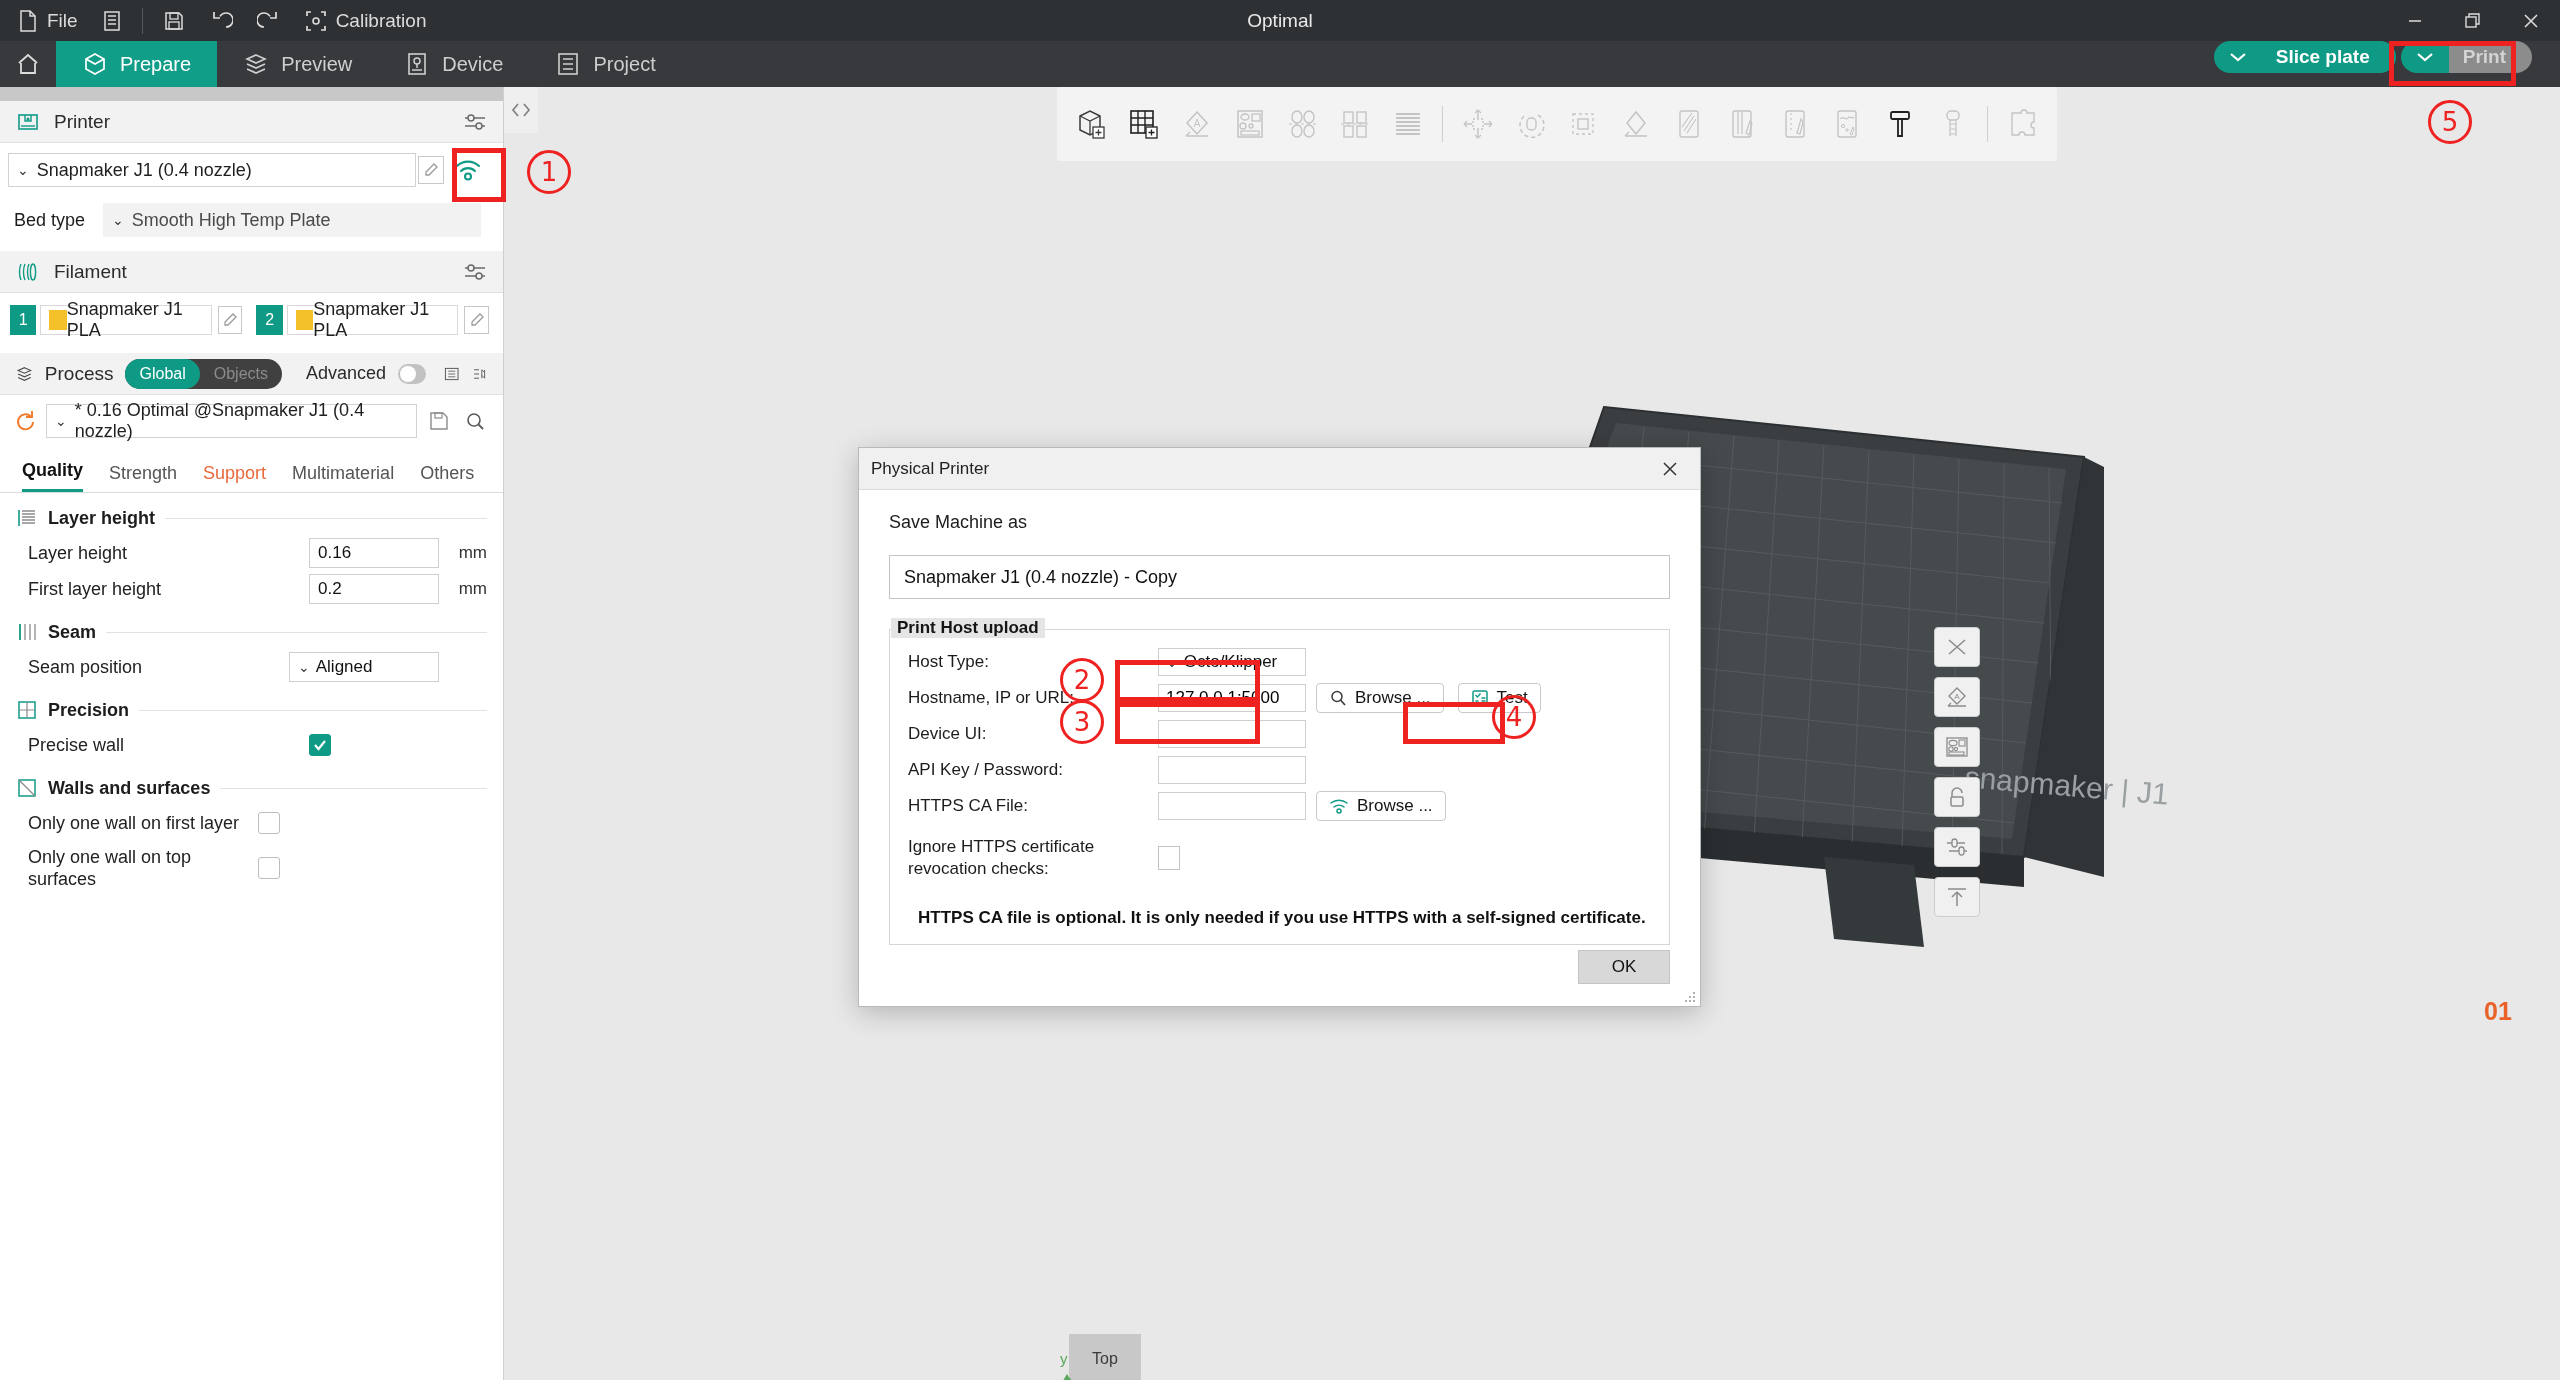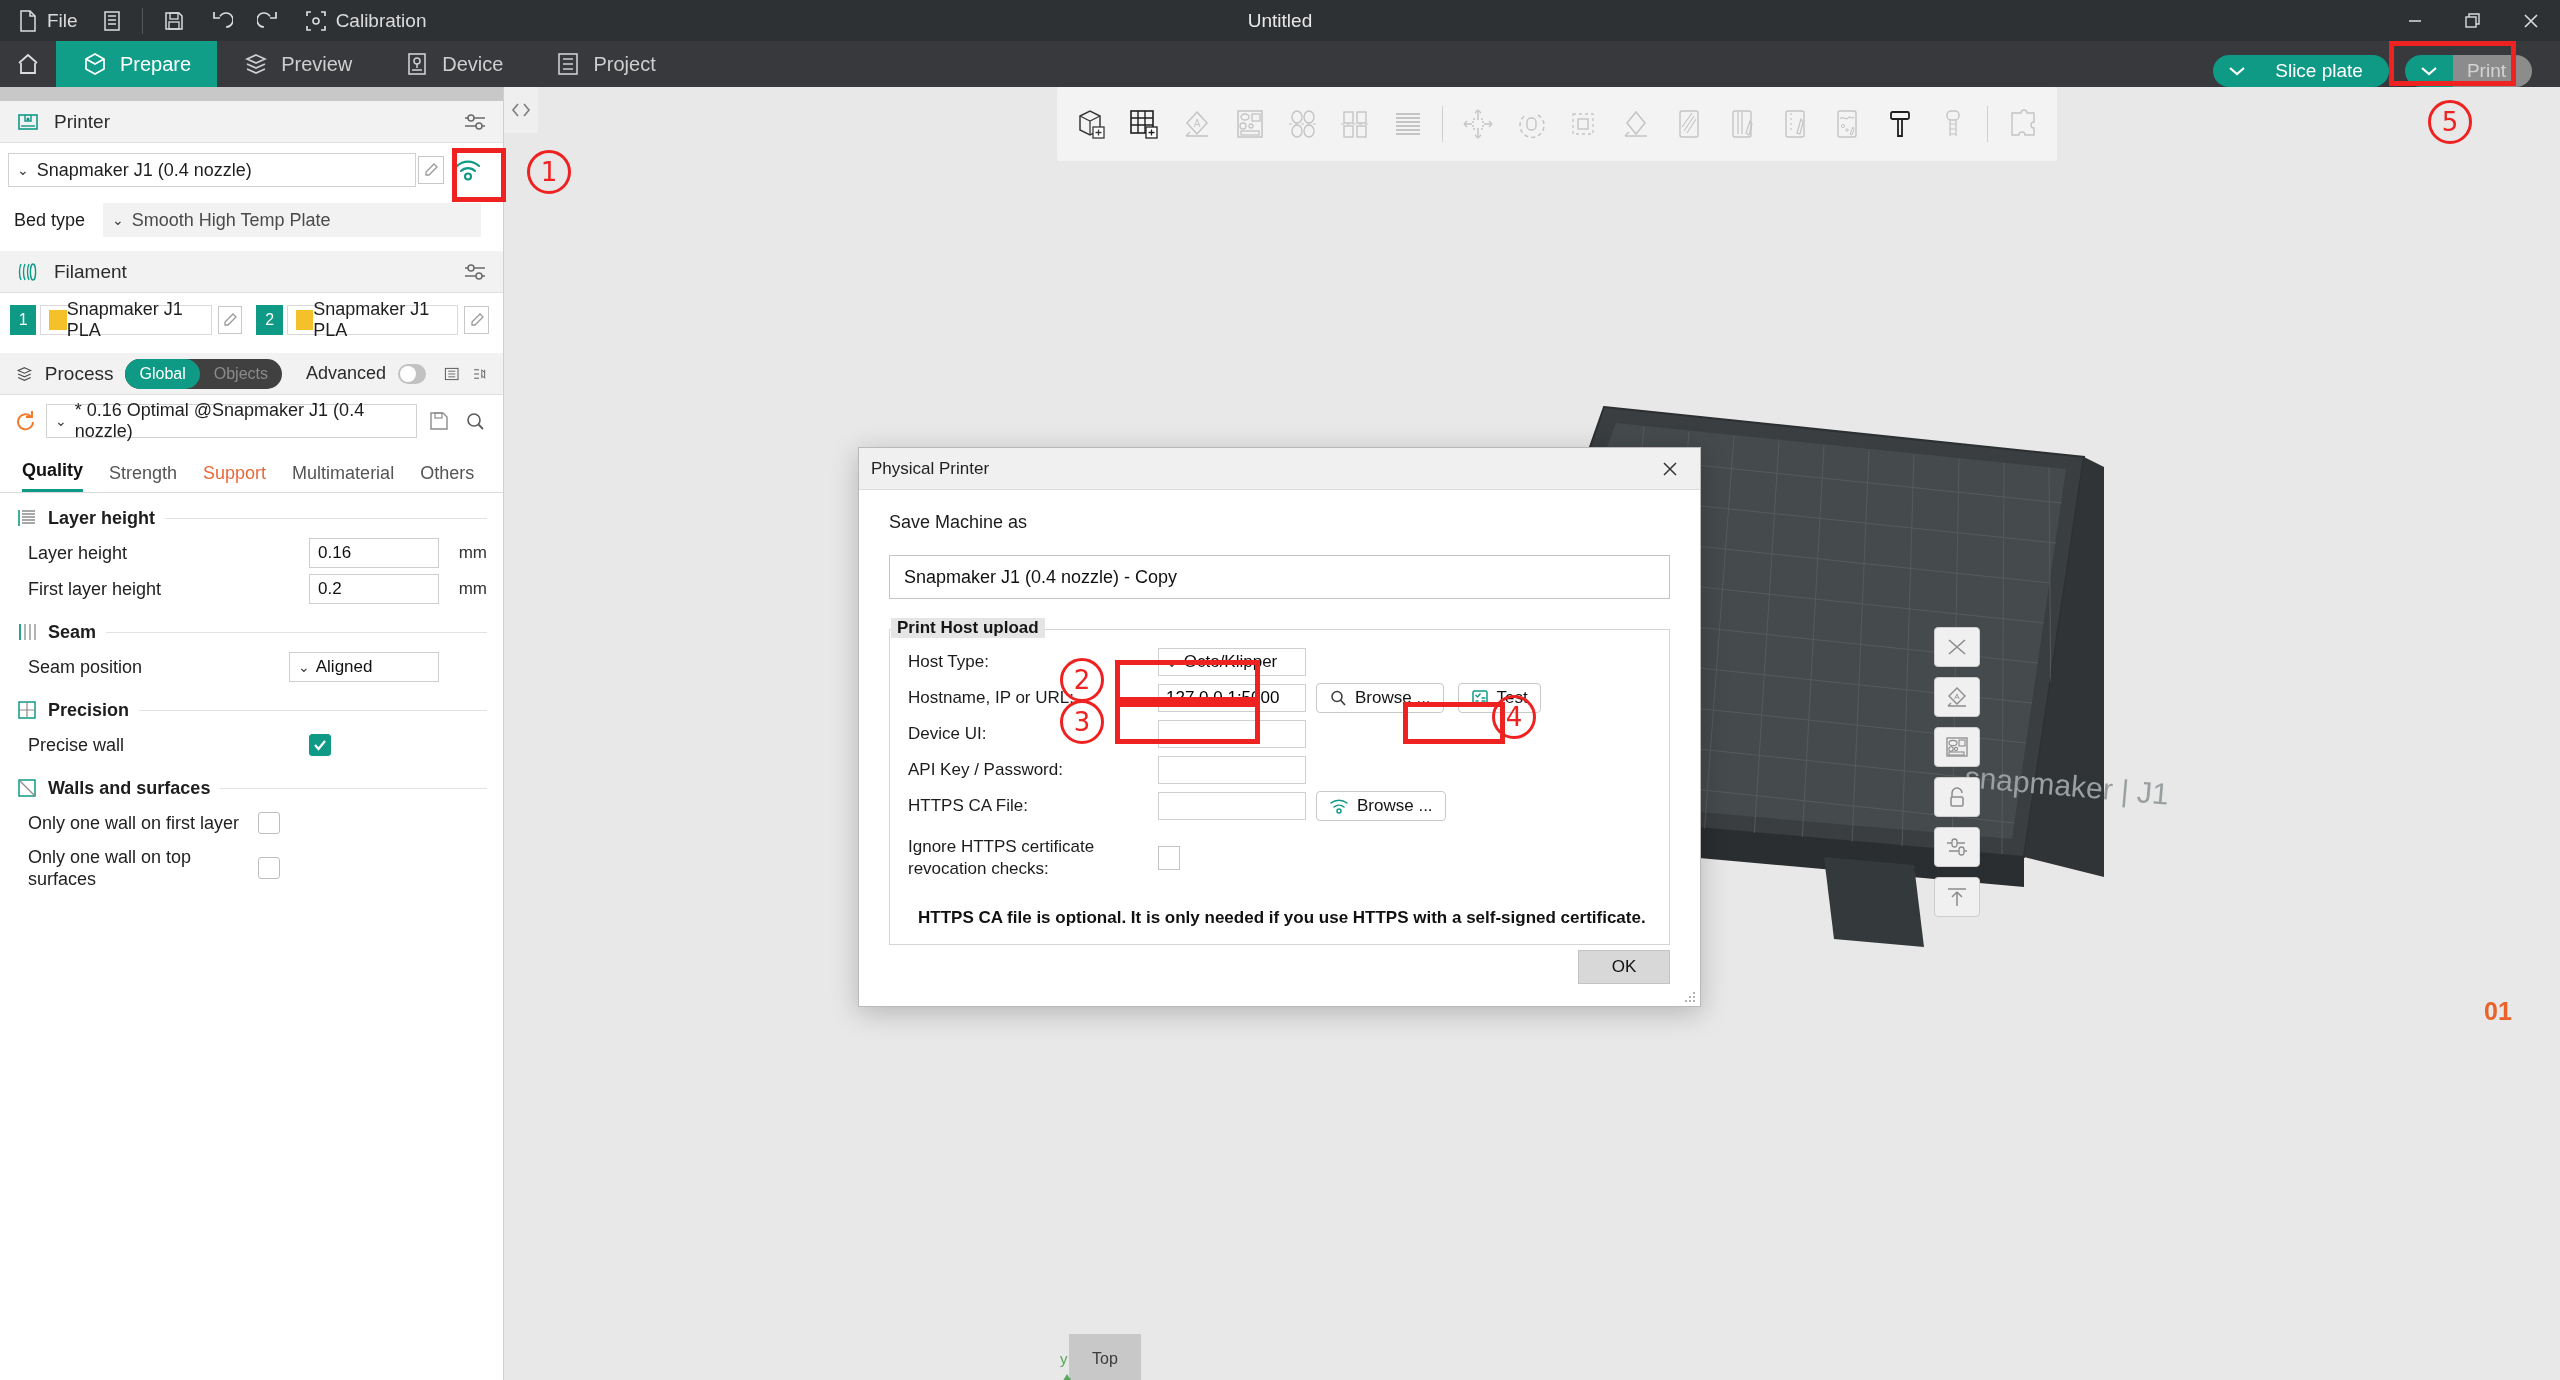--- a/index.html
+++ b/index.html
@@ -36,21 +36,21 @@
     background: #37393c; display: flex; align-items: stretch;
   }
   .home-btn { width: 56px; display: flex; align-items: center; justify-content: center; }
   .mtab {
     display: flex; align-items: center; gap: 12px;
     padding: 0 26px; color: #cfcfcf; font-size: 20px;
   }
   .mtab.active { background: #119e88; color: #ffffff; }
   .right-actions {
     position: absolute; right: 14px; top: 0; height: 46px;
-    display: flex; align-items: flex-end; gap: 16px;
+    display: flex; align-items: flex-start; gap: 5px; font-weight: bold;
   }
   .split-btn { display: flex; align-items: center; height: 32px; }
   .split-arrow {
     width: 48px; height: 32px; background: #0f9a85;
     border-radius: 16px 0 0 16px;
     display: flex; align-items: center; justify-content: center;
   }
   .split-main {
     height: 32px; padding: 0 26px 0 14px; background: #0f9a85; color: #fff;
     border-radius: 0 16px 16px 0; display: flex; align-items: center;
@@ -286,21 +286,21 @@
         <path d="M19 2v6h-6" fill="none" stroke="#dcdcdc" stroke-width="1.7"></path>
       </svg>
     </div>
     <div class="tb-item">
       <svg width="22" height="22" viewBox="0 0 22 22">
         <path d="M2 6V2h4M16 2h4v4M20 16v4h-4M6 20H2v-4" fill="none" stroke="#dcdcdc" stroke-width="1.7"></path>
         <circle cx="11" cy="11" r="3" fill="none" stroke="#dcdcdc" stroke-width="1.6"></circle>
       </svg>
       <span>Calibration</span>
     </div>
-    <div class="tb-title">Untitled</div>
+    <div class="tb-title">Optimal</div>
     <div class="winbtns">
       <div class="winbtn">
         <svg width="20" height="20" viewBox="0 0 20 20">
           <path d="M4 10h12" stroke="#dcdcdc" stroke-width="1.5"></path>
           </svg>
       </div>
       <div class="winbtn">
         <svg width="20" height="20" viewBox="0 0 20 20">
           <rect x="3" y="6" width="10" height="10" fill="none" stroke="#dcdcdc" stroke-width="1.4"></rect>
           <path d="M6 6V3h10v10h-3" fill="none" stroke="#dcdcdc" stroke-width="1.4"></path>

